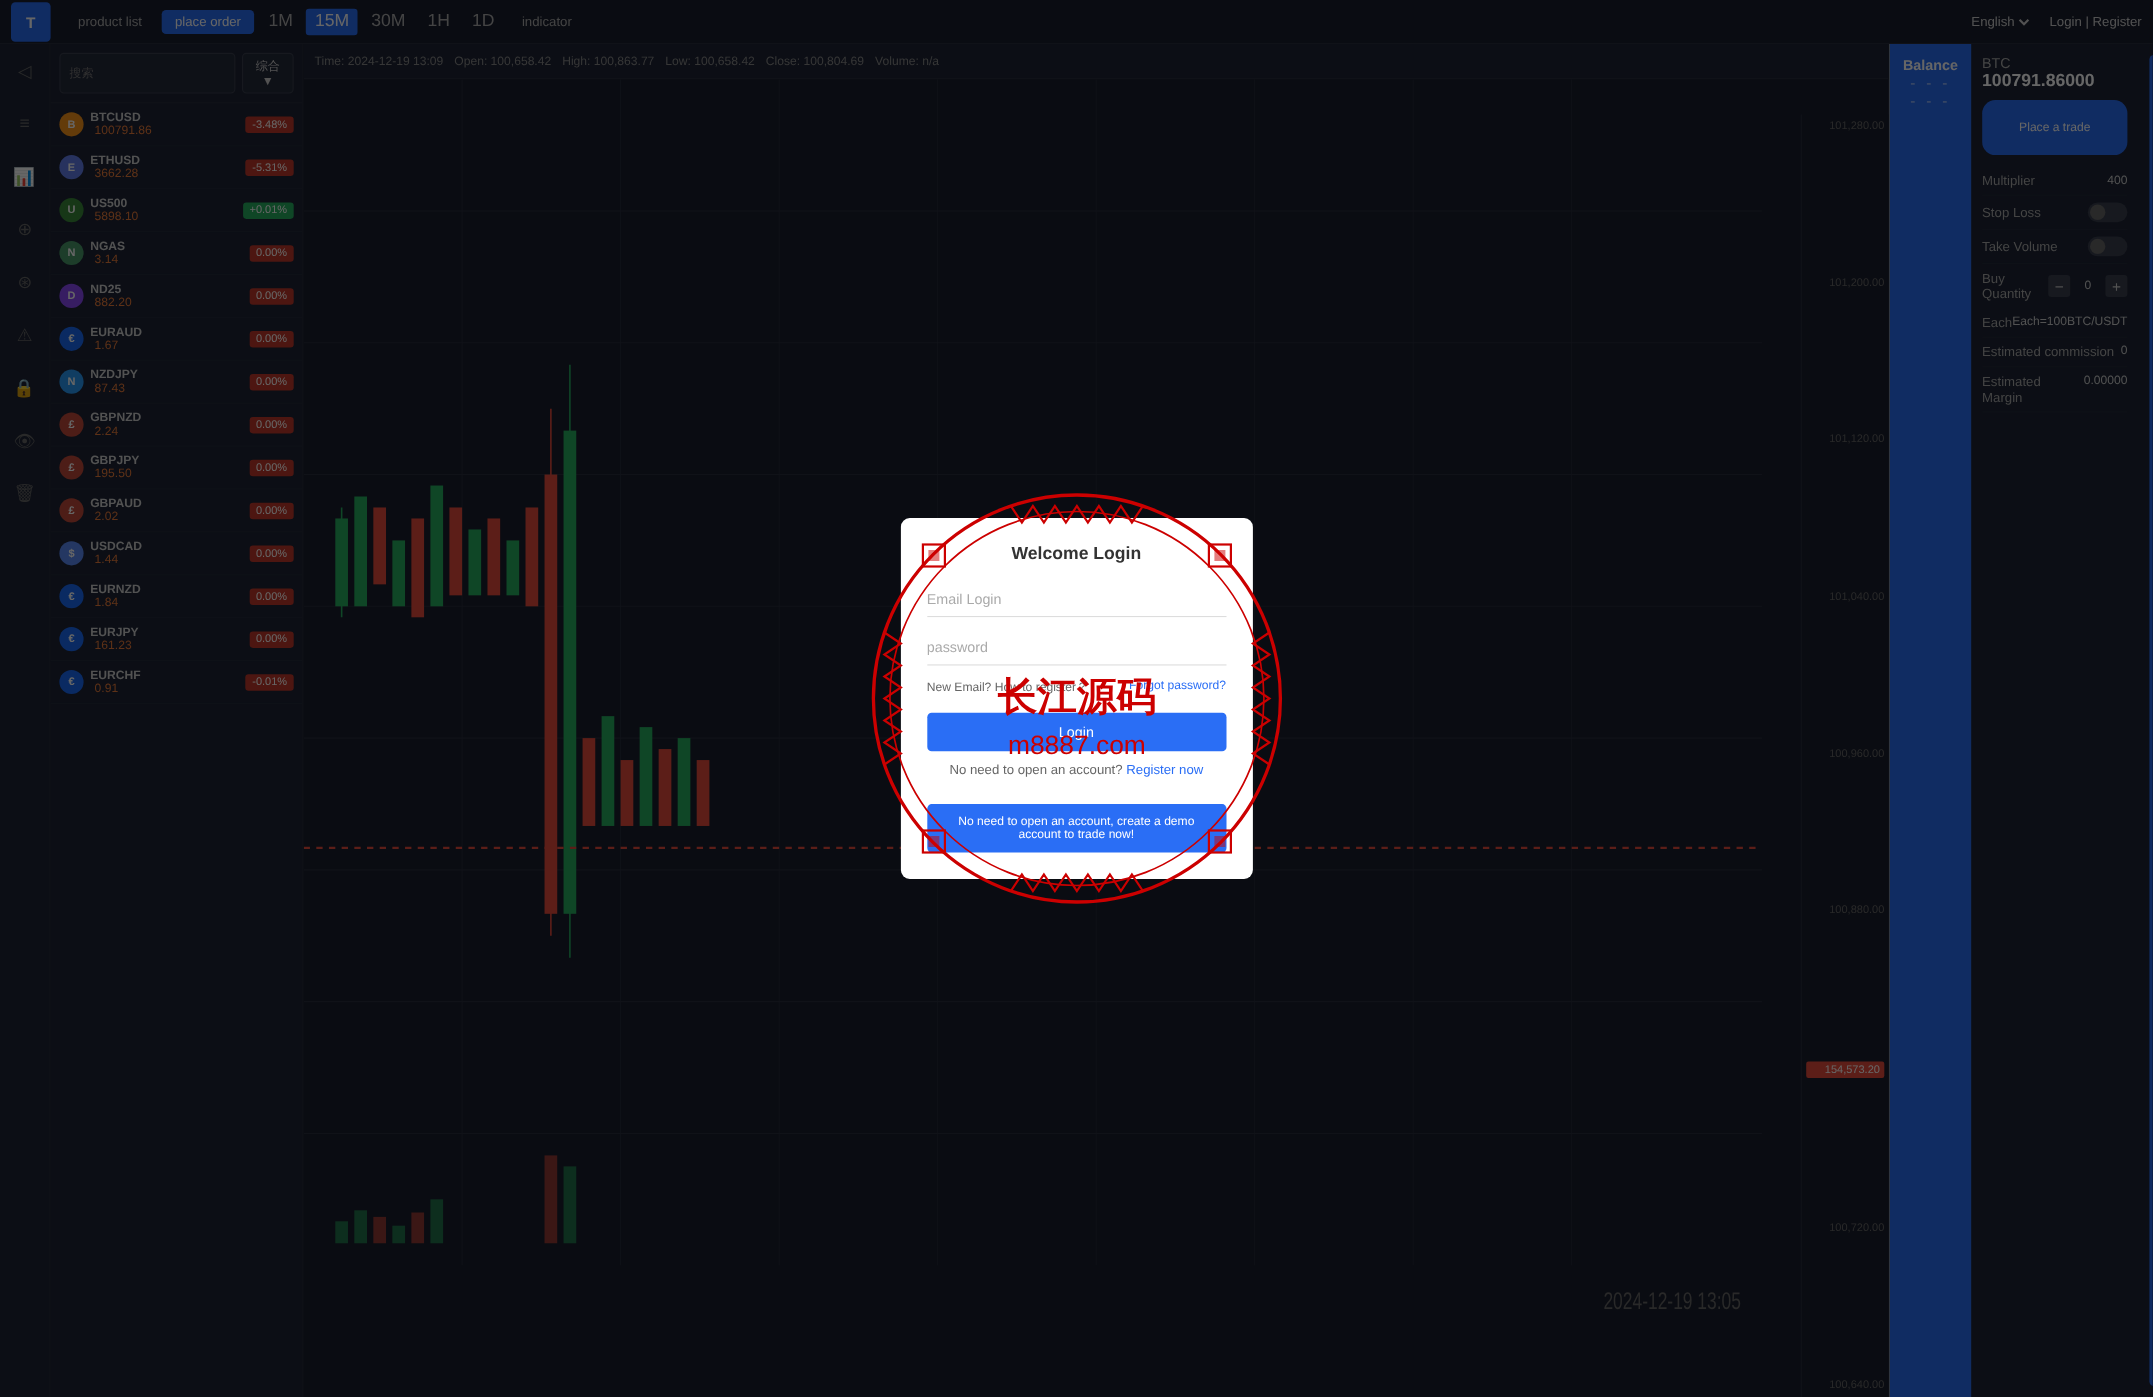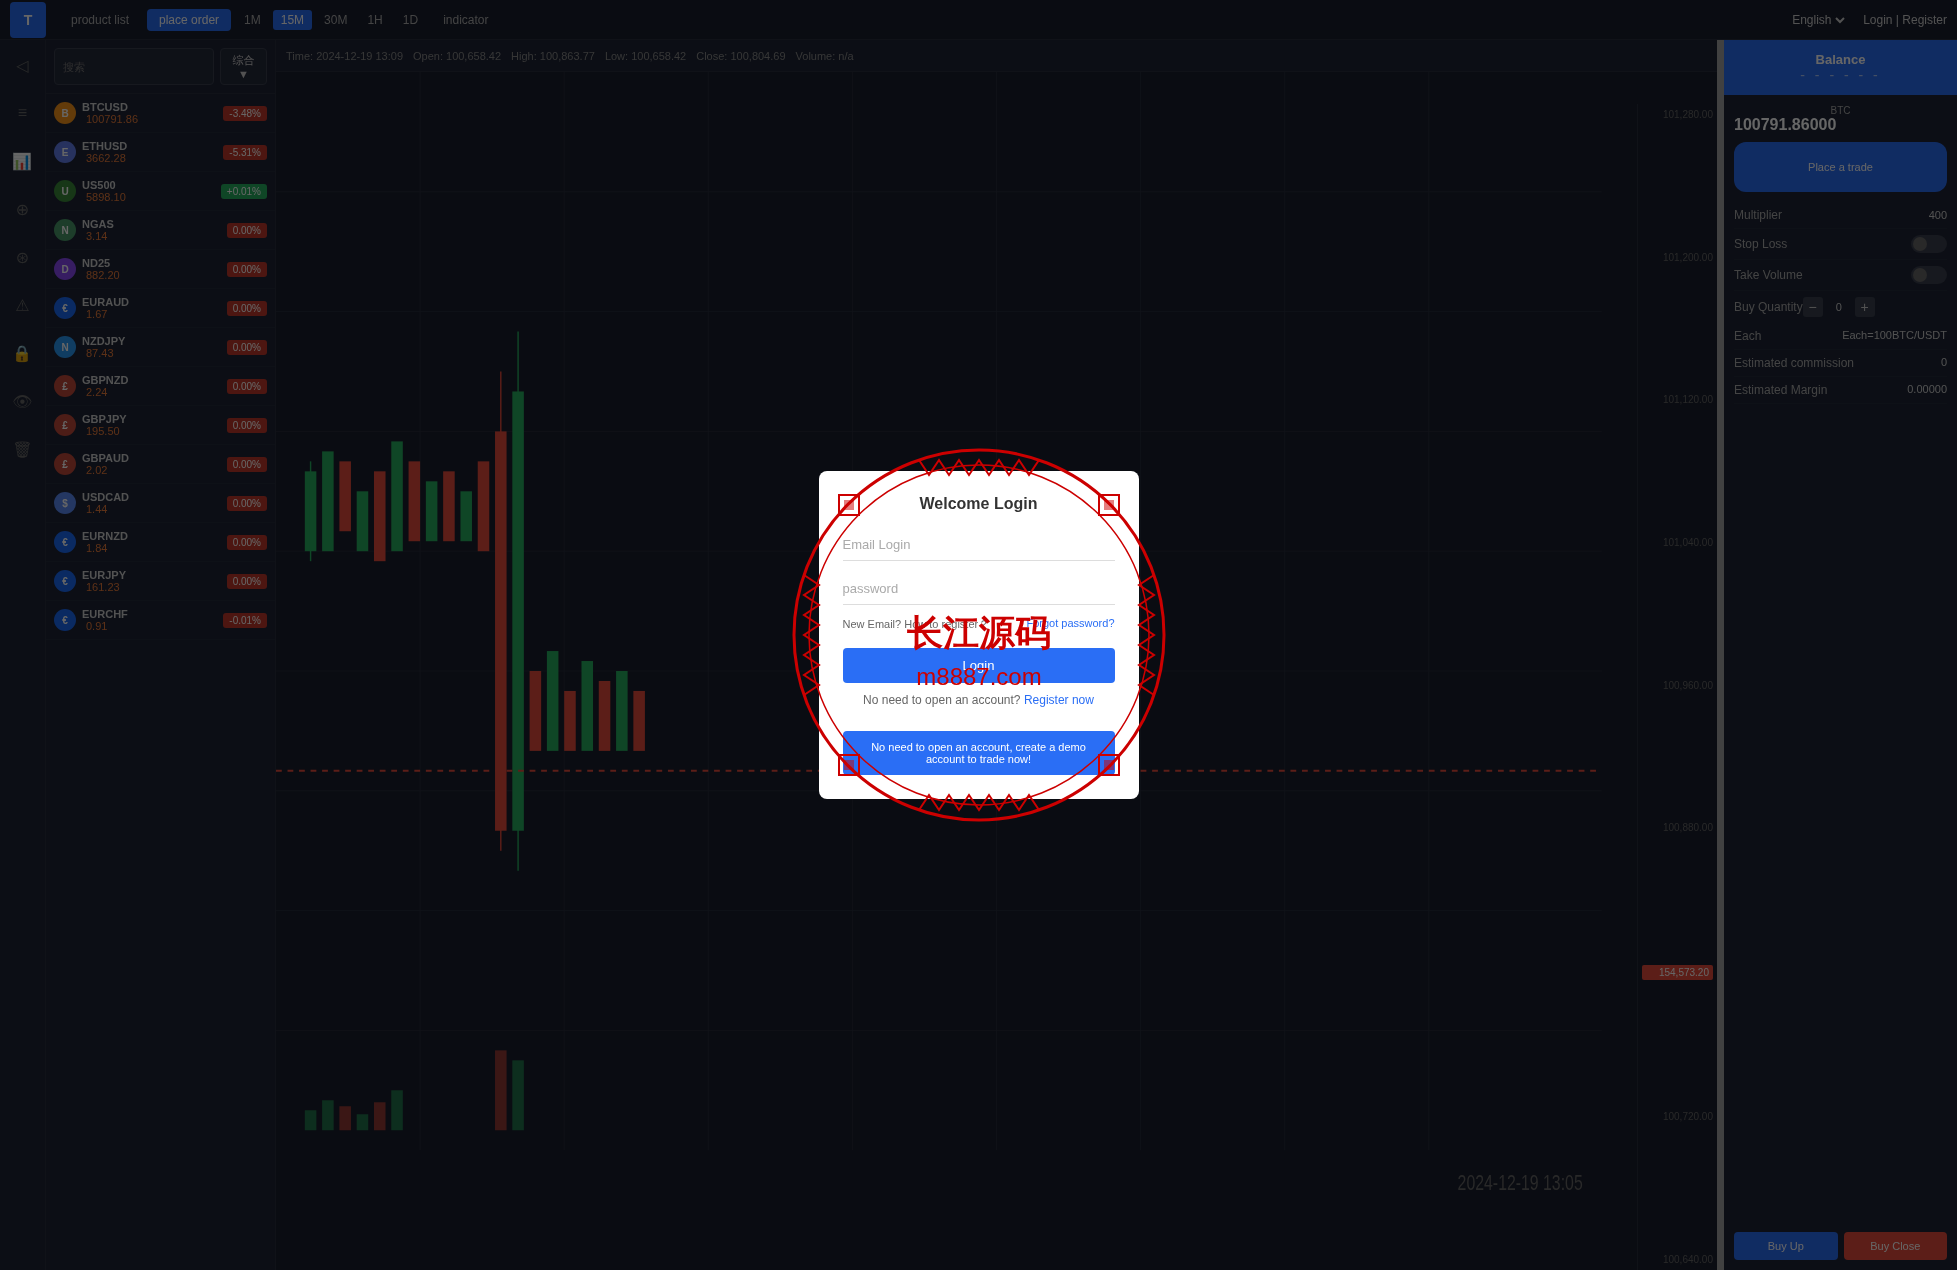--- a/index.html
+++ b/index.html
@@ -50,21 +50,21 @@
     }
     .nav-btn.active {
       background: #2a6ef5;
       color: white;
     }
     .time-btn {
       padding: 3px 8px;
       margin: 3px 2px;
       border-radius: 3px;
       cursor: pointer;
-      font-size: 12px;
+      font-size: 16px;
       background: transparent;
       color: #aaa;
       border: none;
     }
     .time-btn.active {
       background: #2a6ef5;
       color: white;
     }
     .nav-right {
       margin-left: auto;
@@ -206,34 +206,34 @@
     .chart-canvas {
       width: 100%;
       height: calc(100% - 32px);
       position: relative;
     }
 
     
     .right-panel {
       width: 240px;
       background: #1e2435;
-      border-left: 7px solid #a3a3a3;
-      display: flex;
-      flex-direction: column;
+      border-left: 1px solid #a3a3a3;
+      display: flex;
+      flex-direction: row;
     }
     .balance-header {
       background: #2a6ef5;
       padding: 12px;
       text-align: center;
     }
     .balance-title { color: white; font-size: 13px; font-weight: bold; }
     .balance-dashes { color: rgba(255,255,255,0.6); font-size: 14px; letter-spacing: 3px; }
 
     .right-panel-body { padding: 10px; flex: 1; }
-    .asset-name { color: #aaa; font-size: 10px; text-align: center; }
+    .asset-name { color: #aaa; font-size: 13px; }
     .asset-price { color: white; font-size: 16px; font-weight: bold; margin-bottom: 8px; }
     .place-trade-btn {
       width: 100%;
       background: #2a6ef5;
       color: white;
       border: none;
       padding: 19px;
       border-radius: 12px;
       cursor: pointer;
       font-size: 11px;

